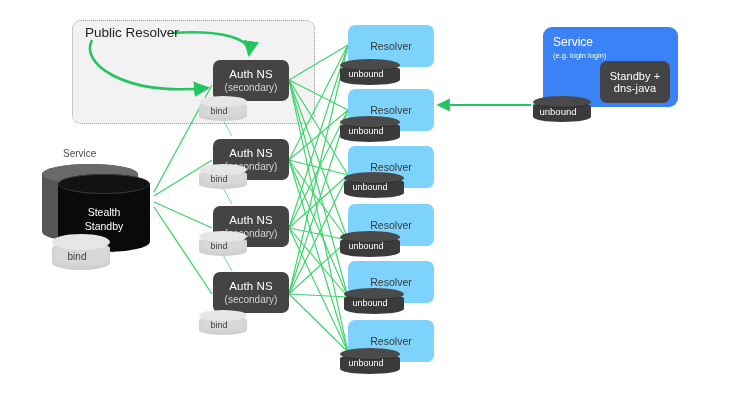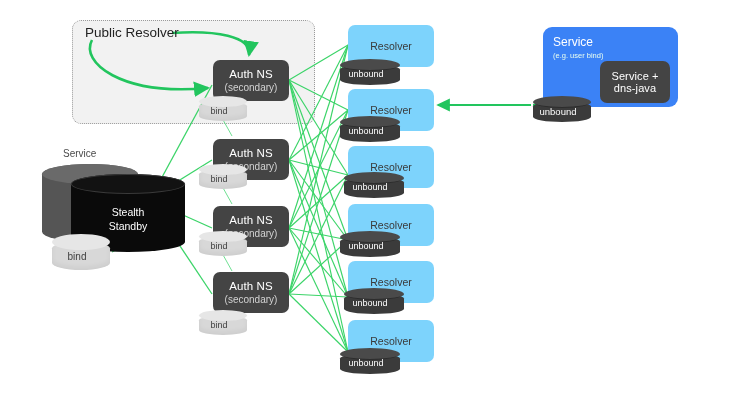--- a/index.html
+++ b/index.html
@@ -162,21 +162,21 @@
 
   <div class="plain-label" style="left:85px;top:25px;font-size:13.5px;color:#222;">Public Resolver</div>
 
   <div class="plain-label" style="left:63px;top:148px;font-size:10px;color:#4a4a4a;">Service</div>
 
   <div class="bigcyl" style="left:42px;top:164px;width:96px;height:78px;">
     <div class="side" style="background:#555555;"></div>
     <div class="top" style="background:#6a6a6a;"></div>
   </div>
 
-  <div class="bigcyl" style="left:71px;top:174px;width:114px;height:78px;">
+  <div class="bigcyl" style="left:58px;top:174px;width:92px;height:78px;">
     <div class="side" style="background:#0a0a0a;"></div>
     <div class="top" style="background:#121212;border:1px solid #3a3a3a;box-sizing:border-box;"></div>
     <div class="lbl" style="top:32px;font-size:10.5px;color:#ffffff;">Stealth</div>
     <div class="lbl" style="top:46px;font-size:10.5px;color:#ffffff;">Standby</div>
   </div>
 
   <div class="cyl cyl-light" style="left:52px;top:234px;width:58px;height:36px;">
     <div class="body" style="height:28px;"></div>
     <div class="cap" style="height:16px;"></div>
     <div class="lbl" style="top:17px;font-size:10px;">bind</div>
@@ -271,25 +271,25 @@
     <span>Resolver</span>
   </div>
   <div class="cyl cyl-dark" style="left:340px;top:348px;width:60px;height:26px;">
     <div class="body" style="height:20px;"></div>
     <div class="cap" style="height:11px;"></div>
     <div class="lbl" style="top:10px;font-size:9px;">unbound</div>
   </div>
 
   <div class="greenbox" style="left:543px;top:27px;width:135px;height:80px;background:#3b82f6;">
     <div class="svc-title" style="left:10px;top:8px;">Service</div>
-    <div class="svc-sub" style="left:10px;top:24px;">(e.g. user bind)</div>
+    <div class="svc-sub" style="left:10px;top:24px;">(e.g. login login)</div>
   </div>
 
   <div class="node darkbox" style="left:600px;top:61px;width:70px;height:42px;">
-    <div class="t1" style="font-size:11px;">Service +</div>
+    <div class="t1" style="font-size:11px;">Standby +</div>
     <div class="t1" style="font-size:11px;">dns-java</div>
   </div>
 
   <div class="cyl cyl-dark" style="left:533px;top:96px;width:58px;height:26px;">
     <div class="body" style="height:20px;"></div>
     <div class="cap" style="height:11px;"></div>
     <div class="lbl" style="top:10px;font-size:9.5px;">unbound</div>
   </div>
 
 </div>

